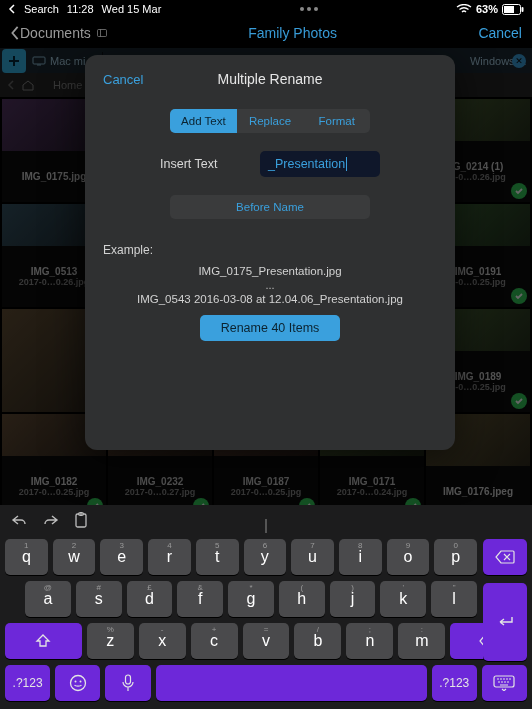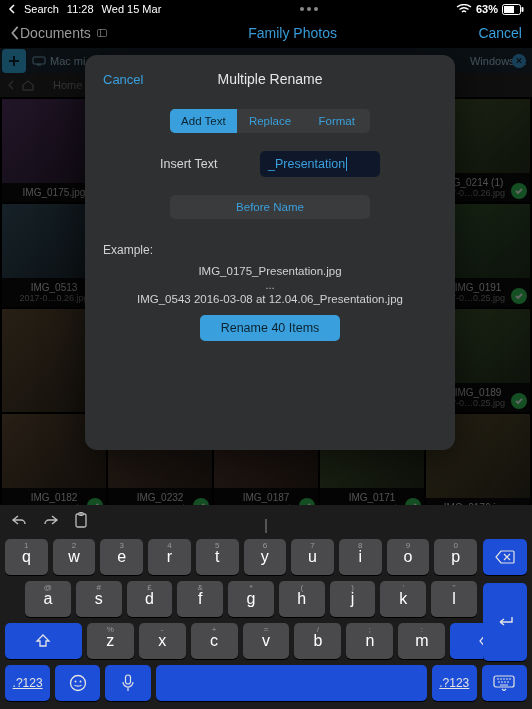--- a/index.html
+++ b/index.html
@@ -16,21 +16,21 @@
   .tb-plus{width:24px;height:24px;border-radius:4px;background:#36b4e5;display:flex;align-items:center;justify-content:center;margin-left:2px;}
   .tb-seg{display:flex;align-items:center;height:20px;padding:0 6px;gap:4px;}
   .tb-divider{width:1px;height:18px;background:#0d1114;}
   .tb-close{position:absolute;right:6px;width:14px;height:14px;border-radius:7px;background:#3aa0dd;display:flex;align-items:center;justify-content:center;font-size:9px;color:#0a0a0a;}
   .crumb-bar{height:24px;background:#272727;display:flex;align-items:center;padding:0 4px;font-size:11px;color:#8a8a8a;gap:4px;}
   .crumb-seg{display:flex;align-items:center;gap:19px;}
   .crumb-caret{color:#555;}
   .grid { position:absolute; top:97px; left:0; width:532px; height:408px; display:grid; grid-template-columns:repeat(5,1fr); grid-auto-rows:103px; gap:2px; padding:2px;}
   .tile { position:relative; background:#1d1d1d; display:flex; flex-direction:column; }
   .thumb{flex:1;background:#3a3a3a;display:flex;align-items:center;justify-content:center;overflow:hidden;}
-  .cap{background:rgba(0,0,0,.55);padding:4px 3px; text-align:center;}
+  .cap{background:rgba(0,0,0,.55);padding:20px 3px; text-align:center;font-weight:bold;}
   .cap-name{font-size:10px;color:#cfcfcf;white-space:nowrap;overflow:hidden;text-overflow:ellipsis;}
   .cap-sub{font-size:9px;color:#8a8a8a;white-space:nowrap;overflow:hidden;text-overflow:ellipsis;}
   .check{position:absolute;right:3px;bottom:3px;width:16px;height:16px;border-radius:8px;background:#34c759;display:flex;align-items:center;justify-content:center;}
   .check svg{width:10px;height:10px;}
   .dim-overlay{position:absolute;top:48px;left:0;width:532px;height:457px;background:rgba(0,0,0,.6);}
   .modal{position:absolute;top:55px;left:85px;width:370px;height:395px;background:#2f3031;border-radius:12px;box-shadow:0 10px 40px rgba(0,0,0,.6);padding:14px 14px;color:#e6e6e6;font-size:13px;}
   .modal-head{display:flex;align-items:center;justify-content:center;position:relative;height:20px;margin-bottom:20px;}
   .modal-cancel{position:absolute;left:4px;color:#3aa0dd;font-size:13px;}
   .modal-title{font-size:14px;color:#e6e6e6;}
   .seg3{width:200px;height:24px;margin:0 auto 18px auto;border-radius:5px;background:#3a3b3c;display:flex;overflow:hidden;font-size:11.5px;}
@@ -50,21 +50,21 @@
   .dots{text-align:center;font-size:11px;color:#bbb;}
   .rename-btn{display:block;width:140px;height:26px;margin:10px auto 0 auto;border-radius:5px;background:#3aa0dd;color:#0b2330;font-size:12.5px;border:none;font-weight:500;}
   
   .kb{position:absolute;left:0;bottom:0;width:532px;height:204px;background:#1c1c1d;display:flex;flex-direction:column;}
   .kb-top{height:30px;display:flex;align-items:center;padding:0 10px;gap:14px;color:#c9c9c9;}
   .kb-top .spacer{flex:1;}
   .kb-handle{position:absolute;left:50%;top:14px;transform:translateX(-50%);width:2px;height:14px;background:#555;}
   .kb-rows{flex:1;display:flex;flex-direction:column;gap:6px;padding:4px 5px 6px 5px;}
   .krow{display:flex;gap:5px;}
   .key{flex:1;height:36px;border-radius:5px;background:#4a4a4c;color:#fff;display:flex;align-items:center;justify-content:center;font-size:16px;position:relative;box-shadow:0 1px 0 #000;}
-  .key.dark{background:#1d4ed8;color:#e4e4e4;text-decoration:underline;}
+  .key.dark{background:#6d28d9;color:#e4e4e4;}
   .key .hint{position:absolute;top:2px;font-size:8px;color:#9a9a9a;}
   .key.wide15{flex:1.5;}
   .key.space{flex:6;}
   .key.small{font-size:12px;}
   svg{display:block;}
 </style>
 </head>
 <body>
 
 <div class="status-bar">

